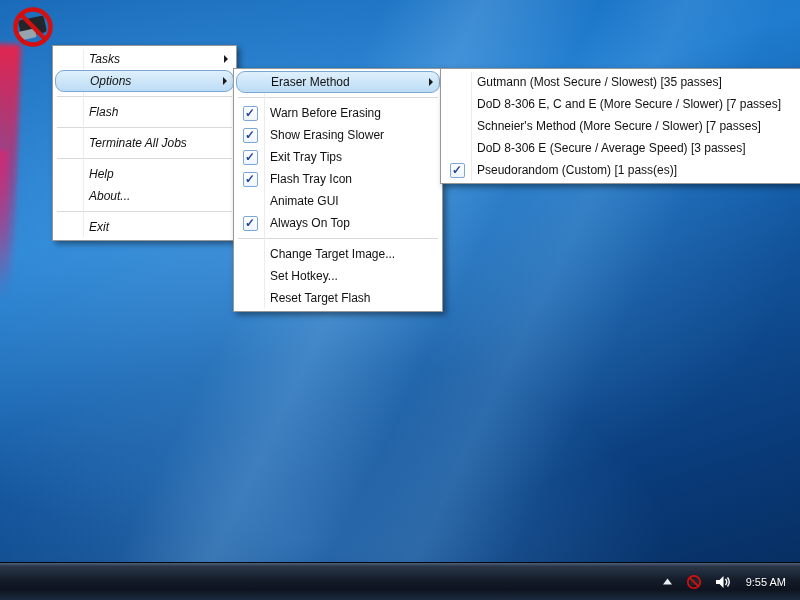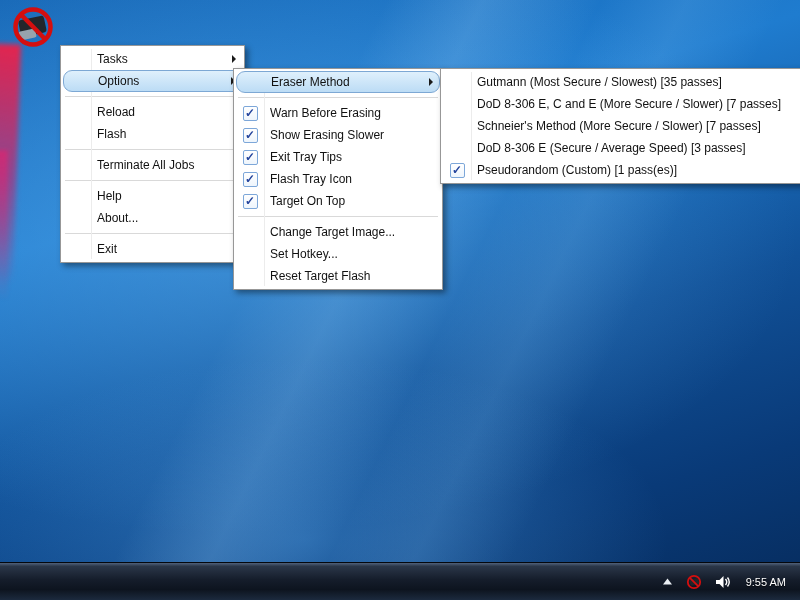--- a/index.html
+++ b/index.html
@@ -53,21 +53,21 @@
     background:linear-gradient(#dff0fc, #bcdcf5);
     border:1px solid #7da8d4; border-radius:9px;
   }
   .sep { height:1px; background:#d9d9d9; margin:4px 2px; }
   .chk {
     width:15px; height:15px; border:1px solid #7da7d9; border-radius:2px;
     background:linear-gradient(#ffffff, #eef5fc);
     color:#24449c; font-weight:bold; font-size:12px; line-height:13px; text-align:center;
   }
 
-  #menu-tray    { left:60px;  top:45px; width:185px; }
+  #menu-tray    { left:52px;  top:45px; width:185px;font-style:italic; }
   #menu-options { left:233px; top:68px; width:210px; }
   #menu-method  { left:440px; top:68px; width:366px; }
 
   
   .taskbar {
     position:absolute; left:0; right:0; bottom:0; height:38px;
     background:linear-gradient(180deg, #50617a 0%, #2a3648 9%, #151d2b 45%, #0d141f 72%, #1c2a3e 100%);
     border-top:1px solid #04070c;
   }
   .tray { position:absolute; right:8px; top:0; height:100%; display:flex; align-items:center; gap:9px; }
@@ -106,24 +106,20 @@
     <div class="mi hl">
       <span class="gut"></span>
       <span class="lbl">Options</span>
       <span class="arr">
           <span class="tri"></span>
         </span>
     </div>
     <div class="sep"></div>
     <div class="mi">
       <span class="gut"></span>
-      <span class="lbl">Reload</span>
-    </div>
-    <div class="mi">
-      <span class="gut"></span>
       <span class="lbl">Flash</span>
     </div>
     <div class="sep"></div>
     <div class="mi">
       <span class="gut"></span>
       <span class="lbl">Terminate All Jobs</span>
     </div>
     <div class="sep"></div>
     <div class="mi">
       <span class="gut"></span>
@@ -167,24 +163,28 @@
         </span>
       <span class="lbl">Exit Tray Tips</span>
     </div>
     <div class="mi">
       <span class="gut">
           <span class="chk">✓</span>
         </span>
       <span class="lbl">Flash Tray Icon</span>
     </div>
     <div class="mi">
-      <span class="gut">
-          <span class="chk">✓</span>
-        </span>
-      <span class="lbl">Target On Top</span>
+      <span class="gut"></span>
+      <span class="lbl">Animate GUI</span>
+    </div>
+    <div class="mi">
+      <span class="gut">
+          <span class="chk">✓</span>
+        </span>
+      <span class="lbl">Always On Top</span>
     </div>
     <div class="sep"></div>
     <div class="mi">
       <span class="gut"></span>
       <span class="lbl">Change Target Image...</span>
     </div>
     <div class="mi">
       <span class="gut"></span>
       <span class="lbl">Set Hotkey...</span>
     </div>

